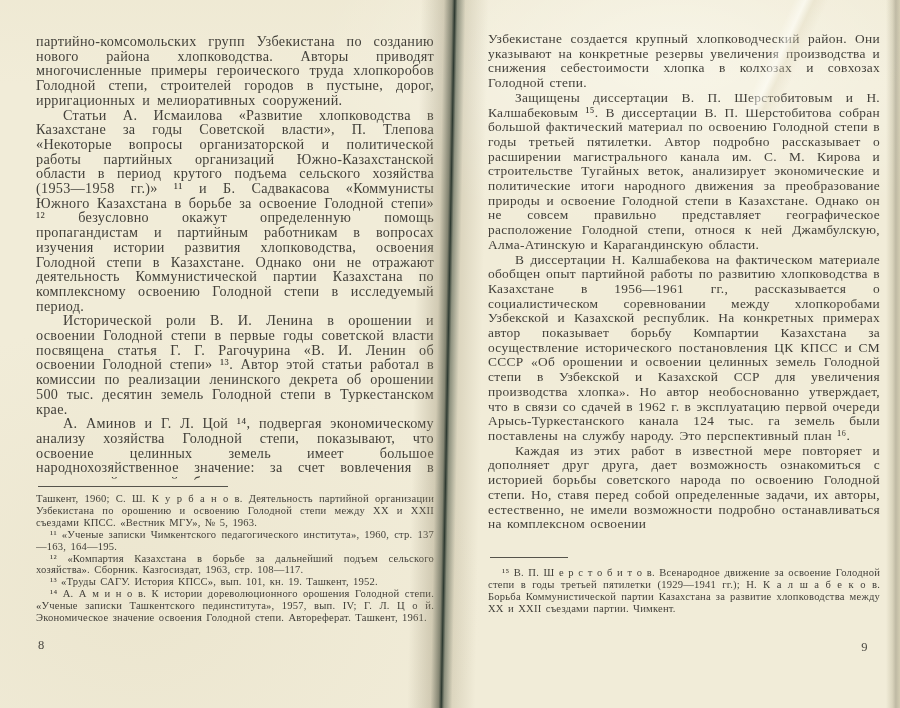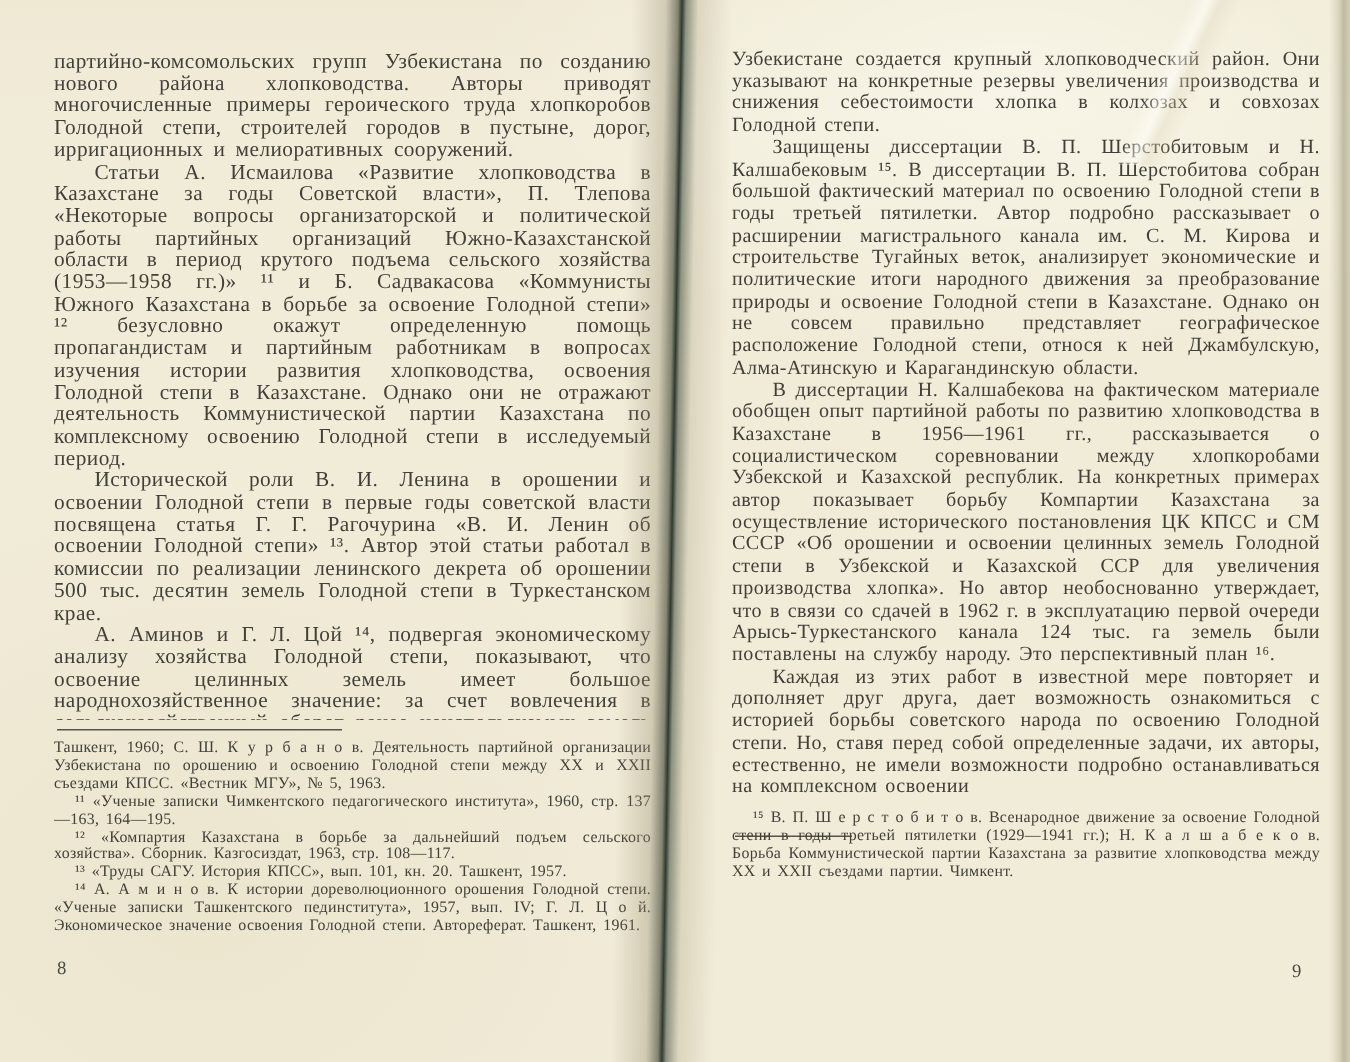--- a/index.html
+++ b/index.html
@@ -34,21 +34,21 @@
   }
   .page-right .para{font-size:13.4px;word-spacing:1.6px;line-height:14.7px;}
   .para.indent{text-indent:27px;}
 
   .fn-rule{position:absolute;height:1px;background:#55534b;}
   .page-left  .fn-rule{left:2px;top:460px;width:190px;}
   .page-right .fn-rule{left:2px;top:533px;width:78px;}
 
   .footnotes{position:absolute;left:0;right:0;overflow:hidden;}
   .page-left  .footnotes{top:467px;height:160px;}
-  .page-right .footnotes{top:516px;height:76px;}
+  .page-right .footnotes{top:543px;height:76px;}
   .fn{
     font-size:10.6px;line-height:11.9px;
     letter-spacing:.2px;word-spacing:1.5px;
   }
   .fn.indent{text-indent:14px;}
 
   .page-num{
     position:absolute;font-size:12.5px;color:#4a4842;
     letter-spacing:.5px;
   }
@@ -100,21 +100,21 @@
       <p class="para">партийно-комсомольских групп Узбекистана по созданию нового района хлопководства. Авторы приводят многочисленные примеры героического труда хлопкоробов Голодной степи, строителей городов в пустыне, дорог, ирригационных и мелиоративных сооружений.</p>
       <p class="para indent">Статьи А. Исмаилова «Развитие хлопководства в Казахстане за годы Советской власти», П. Тлепова «Некоторые вопросы организаторской и политической работы партийных организаций Южно-Казахстанской области в период крутого подъема сельского хозяйства (1953—1958 гг.)» ¹¹ и Б. Садвакасова «Коммунисты Южного Казахстана в борьбе за освоение Голодной степи» ¹² безусловно окажут определенную помощь пропагандистам и партийным работникам в вопросах изучения истории развития хлопководства, освоения Голодной степи в Казахстане. Однако они не отражают деятельность Коммунистической партии Казахстана по комплексному освоению Голодной степи в исследуемый период.</p>
       <p class="para indent">Исторической роли В. И. Ленина в орошении и освоении Голодной степи в первые годы советской власти посвящена статья Г. Г. Рагочурина «В. И. Ленин об освоении Голодной степи» ¹³. Автор этой статьи работал в комиссии по реализации ленинского декрета об орошении 500 тыс. десятин земель Голодной степи в Туркестанском крае.</p>
       <p class="para indent">А. Аминов и Г. Л. Цой ¹⁴, подвергая экономическому анализу хозяйства Голодной степи, показывают, что освоение целинных земель имеет большое народнохозяйственное значение: за счет вовлечения в сельскохозяйственный оборот ранее неиспользуемых земель в</p>
     </div>
     <div class="fn-rule"></div>
     <div class="footnotes">
       <p class="fn">Ташкент, 1960; С. Ш. К&nbsp;у&nbsp;р&nbsp;б&nbsp;а&nbsp;н&nbsp;о&nbsp;в. Деятельность партийной организации Узбекистана по орошению и освоению Голодной степи между XX и XXII съездами КПСС. «Вестник МГУ», № 5, 1963.</p>
       <p class="fn indent">¹¹ «Ученые записки Чимкентского педагогического института», 1960, стр. 137—163, 164—195.</p>
       <p class="fn indent">¹² «Компартия Казахстана в борьбе за дальнейший подъем сельского хозяйства». Сборник. Казгосиздат, 1963, стр. 108—117.</p>
-      <p class="fn indent">¹³ «Труды САГУ. История КПСС», вып. 101, кн. 20. Ташкент, 1957.</p>
+      <p class="fn indent">¹³ «Труды САГУ. История КПСС», вып. 101, кн. 19. Ташкент, 1952.</p>
       <p class="fn indent">¹⁴ А. А&nbsp;м&nbsp;и&nbsp;н&nbsp;о&nbsp;в. К истории дореволюционного орошения Голодной степи. «Ученые записки Ташкентского пединститута», 1957, вып. IV; Г. Л. Ц&nbsp;о&nbsp;й. Экономическое значение освоения Голодной степи. Автореферат. Ташкент, 1961.</p>
     </div>
     <div class="page-num">8</div>
   </div>
 
   <div class="page page-right">
     <div class="body-text">
       <p class="para">Узбекистане создается крупный хлопководческий район. Они указывают на конкретные резервы увеличения производства и снижения себестоимости хлопка в колхозах и совхозах Голодной степи.</p>
       <p class="para indent">Защищены диссертации В. П. Шерстобитовым и Н. Калшабековым ¹⁵. В диссертации В. П. Шерстобитова собран большой фактический материал по освоению Голодной степи в годы третьей пятилетки. Автор подробно рассказывает о расширении магистрального канала им. С. М. Кирова и строительстве Тугайных веток, анализирует экономические и политические итоги народного движения за преобразование природы и освоение Голодной степи в Казахстане. Однако он не совсем правильно представляет географическое расположение Голодной степи, относя к ней Джамбулскую, Алма-Атинскую и Карагандинскую области.</p>
       <p class="para indent">В диссертации Н. Калшабекова на фактическом материале обобщен опыт партийной работы по развитию хлопководства в Казахстане в 1956—1961 гг., рассказывается о социалистическом соревновании между хлопкоробами Узбекской и Казахской республик. На конкретных примерах автор показывает борьбу Компартии Казахстана за осуществление исторического постановления ЦК КПСС и СМ СССР «Об орошении и освоении целинных земель Голодной степи в Узбекской и Казахской ССР для увеличения производства хлопка». Но автор необоснованно утверждает, что в связи со сдачей в 1962 г. в эксплуатацию первой очереди Арысь-Туркестанского канала 124 тыс. га земель были поставлены на службу народу. Это перспективный план ¹⁶.</p>

